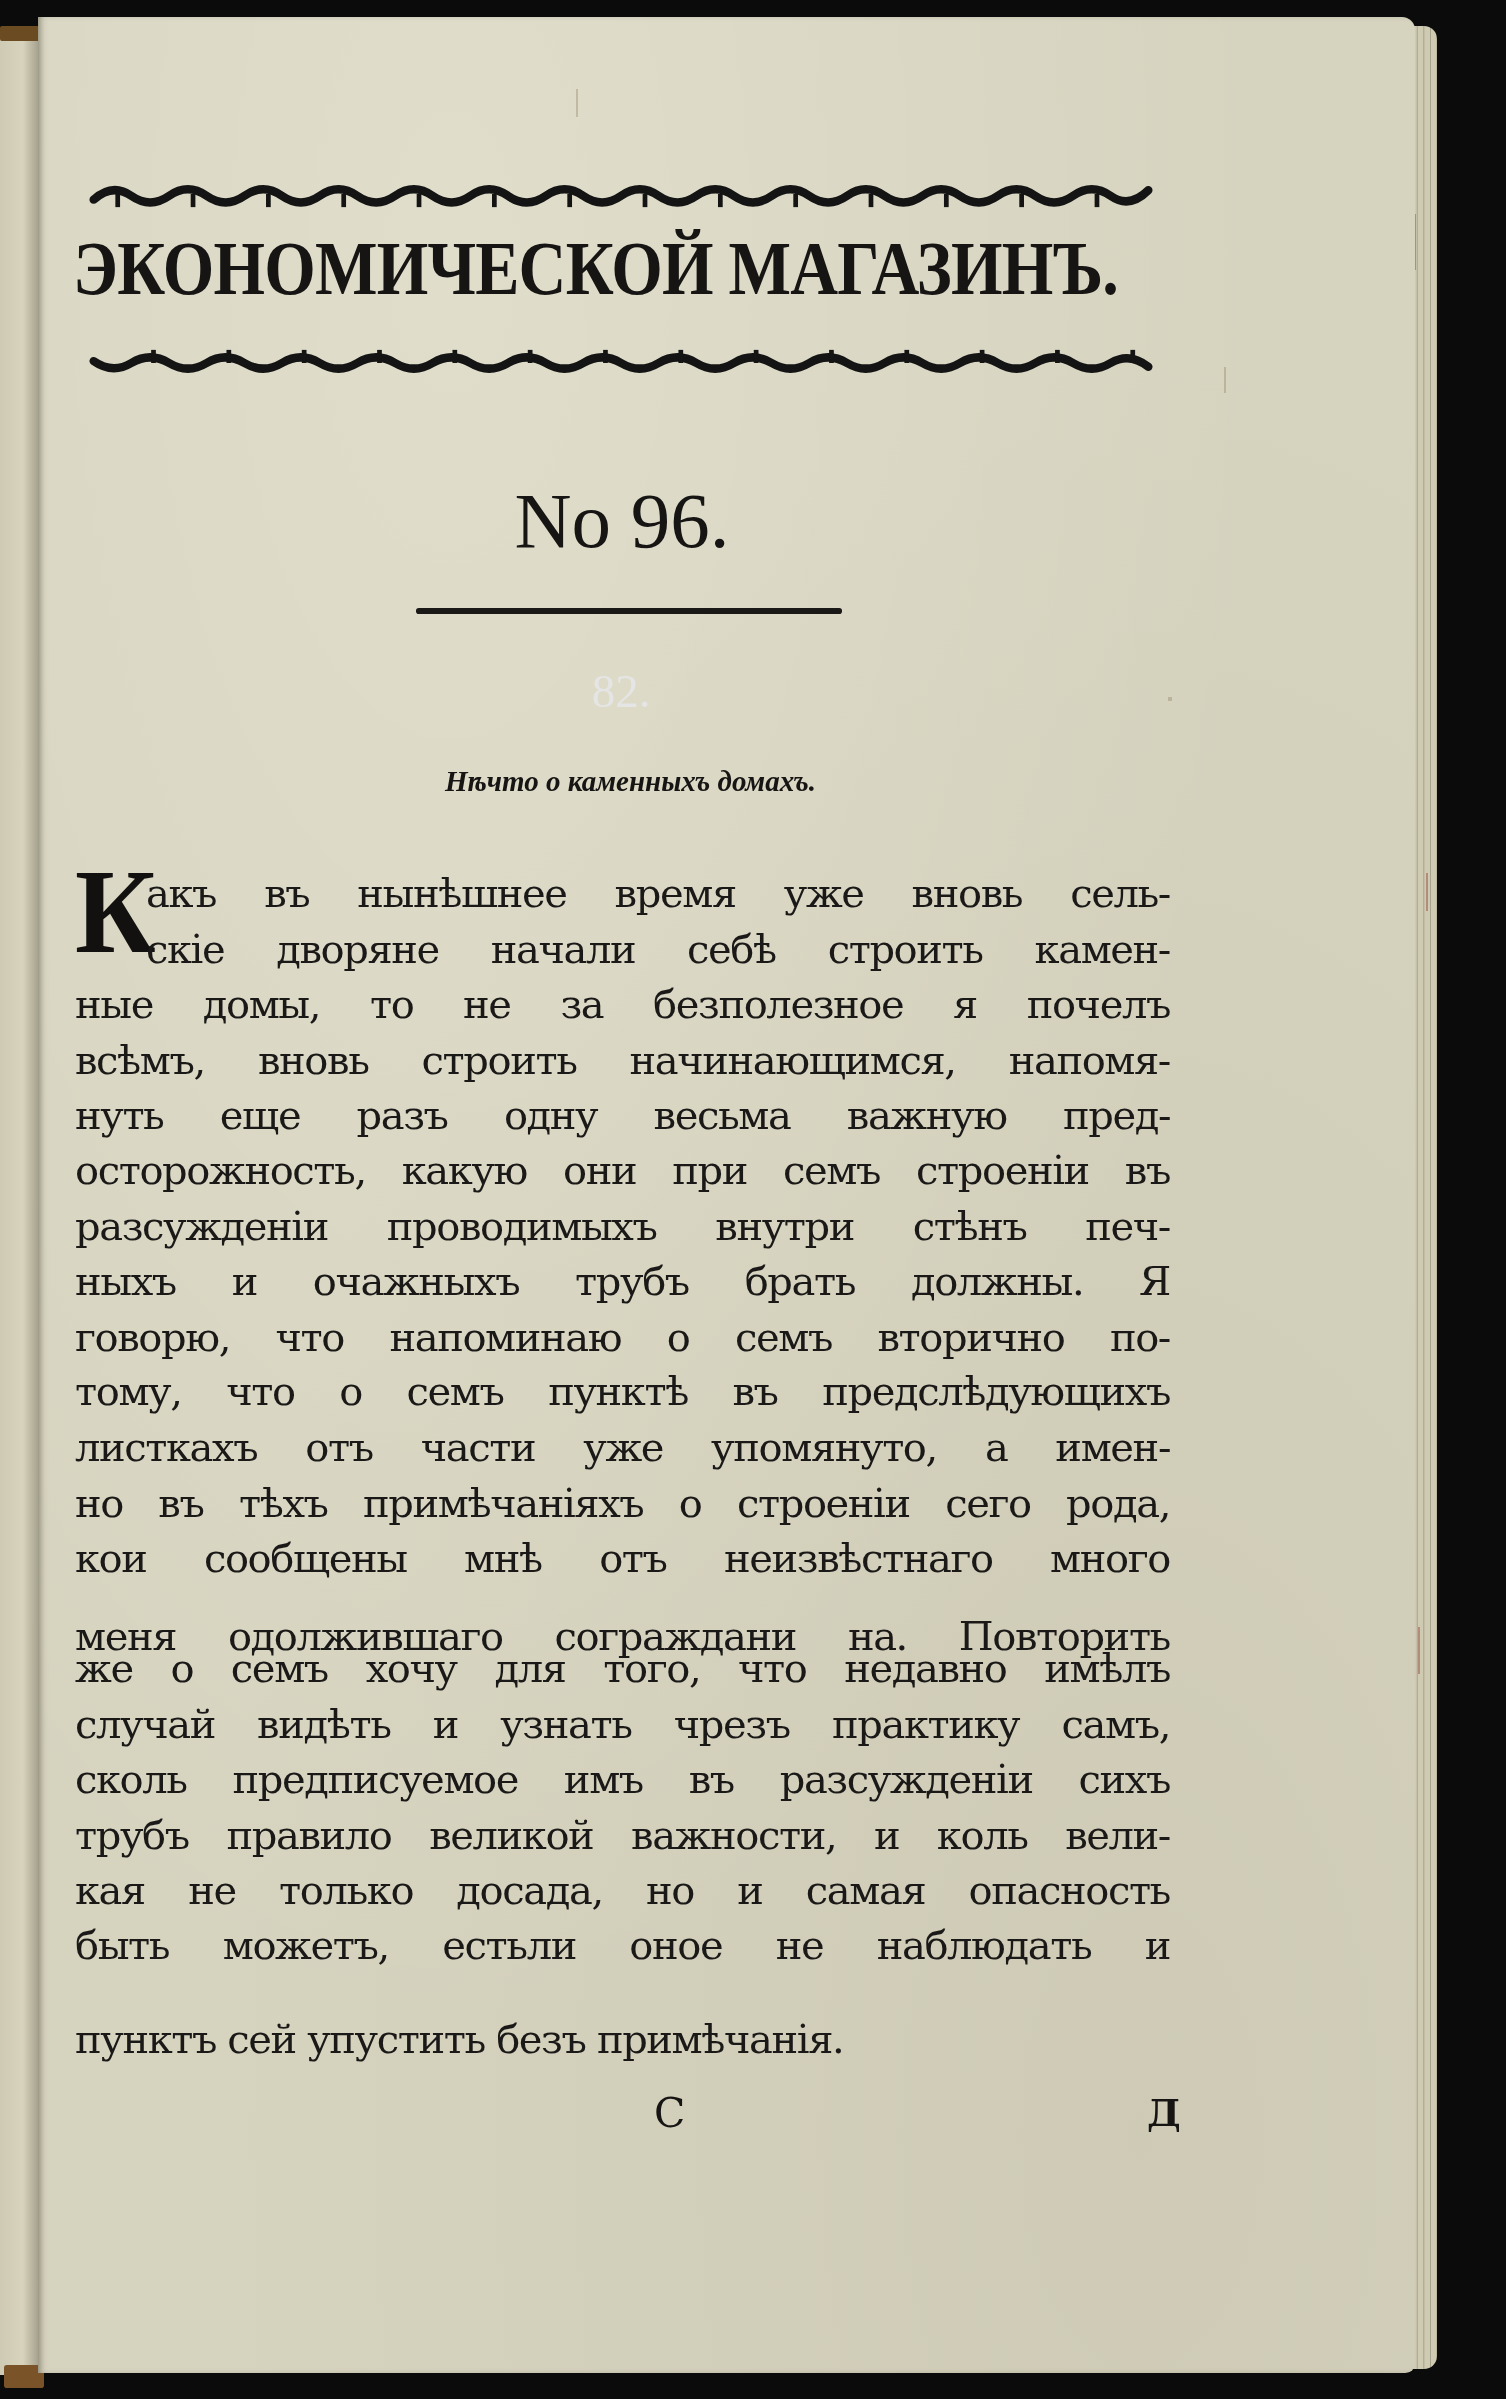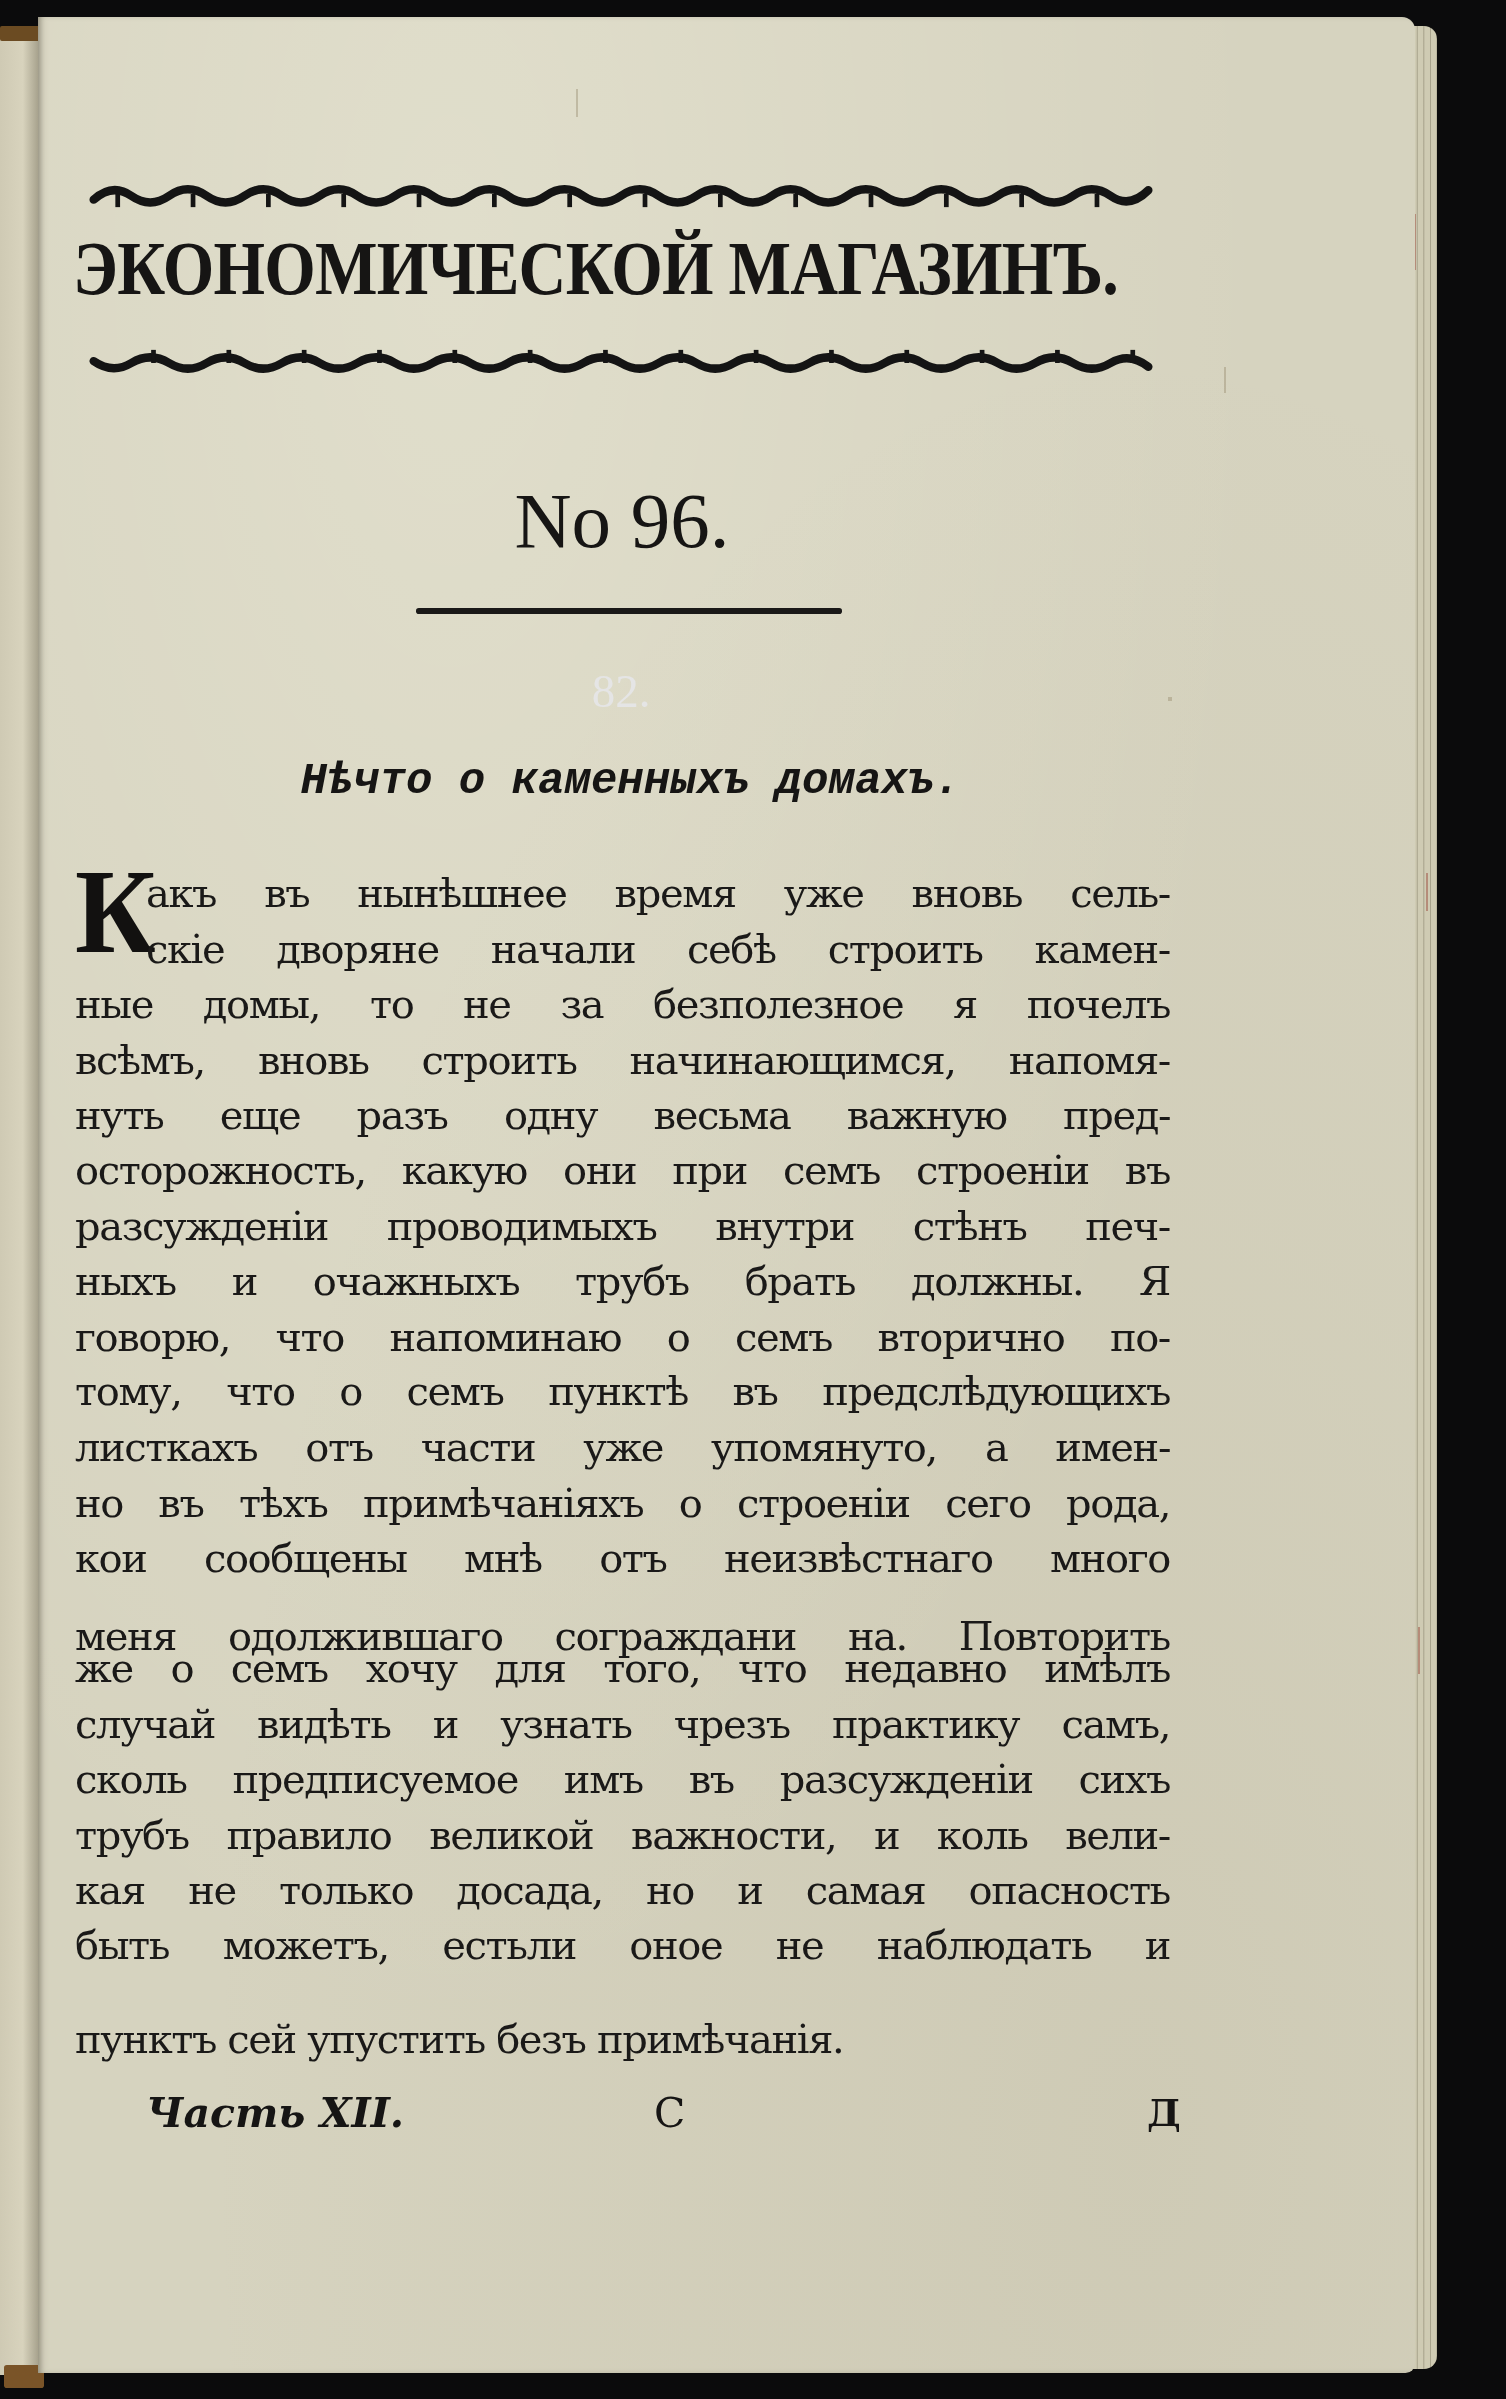--- a/index.html
+++ b/index.html
@@ -61,23 +61,23 @@
     position: absolute; left: 416px; top: 608px; width: 426px; height: 5.6px;
     background: #1a1918; border-radius: 2.8px;
   }
   .article-no {
     position: absolute; left: 527px; top: 665px; width: 188px; text-align: center;
     font-family: "Liberation Serif", "DejaVu Serif", serif;
     font-size: 47px; line-height: 53px; color: #e5e5e5;
   }
   .article-title {
     position: absolute; left: 235px; top: 753px; width: 791px; text-align: center;
-    font-family: Liberation Mono, monospace;
+    font-family: Liberation Serif, serif;
     font-style: italic; font-weight: bold;
-    font-size: 44px; line-height: 56px; color: #161514;
+    font-size: 29px; line-height: 56px; color: #161514;
     white-space: nowrap;
   }
   .drop-cap {
     position: absolute; left: 75px; top: 855px;
     font-family: "Liberation Serif", "DejaVu Serif", serif; font-weight: bold;
     font-size: 121px; line-height: 113px; color: #121110;
     transform: scaleX(0.92); transform-origin: left top;
   }
   .body-line {
     position: absolute; left: 75px; width: 1095px; height: 55px;
@@ -185,17 +185,16 @@
 <div class="body-line" style="top:1609px;">меня одолжившаго сограждани на. Повторить</div>
 <div class="body-line" style="top:1641px;">же о семъ хочу для того, что недавно имѣлъ</div>
 <div class="body-line" style="top:1697px;">случай видѣть и узнать чрезъ практику самъ,</div>
 <div class="body-line" style="top:1752px;">сколь предписуемое имъ въ разсужденіи сихъ</div>
 <div class="body-line" style="top:1808px;">трубъ правило великой важности, и коль вели-</div>
 <div class="body-line" style="top:1863px;">кая не только досада, но и самая опасность</div>
 <div class="body-line" style="top:1918px;">быть можетъ, естьли оное не наблюдать и</div>
 <div class="body-line last" style="top:1974px;">пунктъ сей упустить безъ примѣчанія.</div>
 
 <div class="footer">
-  <span class="part">Часть XII.</span>
   <span class="sig">С</span>
   <span class="catch">Д</span>
 </div>
 
 
 </body></html>

